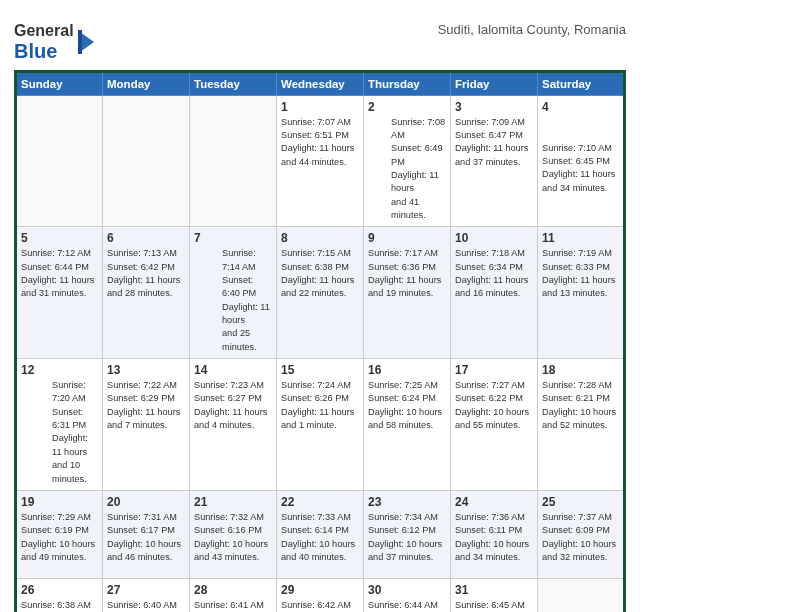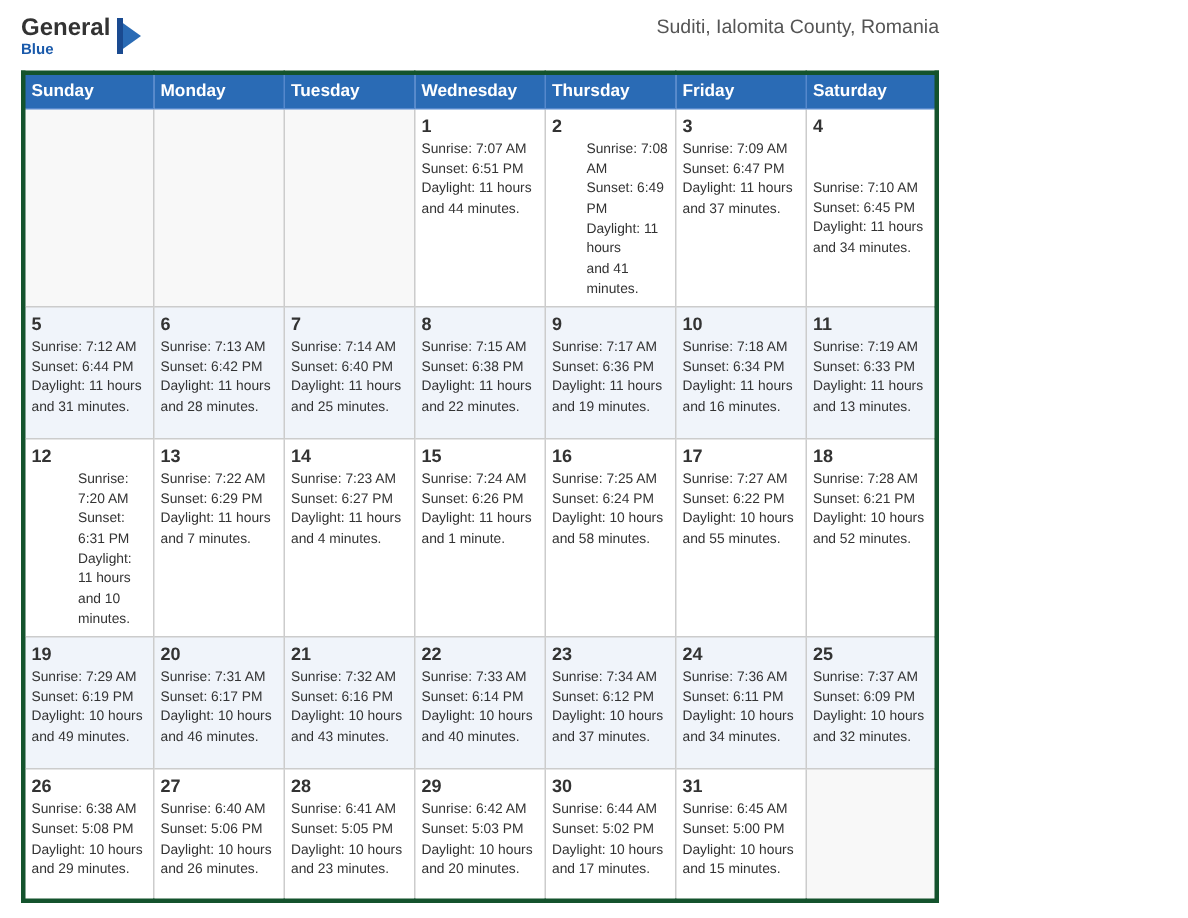--- a/index.html
+++ b/index.html
@@ -6,21 +6,21 @@
     body {
       font-family: Arial, sans-serif;
       background: #fff;
       width: 792px;
       height: 612px;
       overflow: hidden;
     }
     .container {
       width: 640px;
       height: 612px;
-      padding: 10px 14px 10px 14px;
+      padding: 22px 14px 10px 14px;
       display: flex;
       flex-direction: column;
     }
     .header {
       display: flex;
       justify-content: space-between;
       align-items: flex-start;
       margin-bottom: 8px;
     }
     .logo {
@@ -31,21 +31,21 @@
       display: flex;
       flex-direction: column;
       line-height: 1.1;
     }
     .logo-general {
       font-size: 16px;
       font-weight: bold;
       color: #333;
     }
     .logo-blue {
-      font-size: 10px;
+      font-size: 20px;
       font-weight: bold;
       color: #1a5aab;
     }
     .logo-icon {
       width: 20px;
       height: 28px;
       margin-left: 2px;
     }
     .title-area {
       text-align: right;
@@ -181,21 +181,21 @@
           </td>
           <td>
             <div class="day-number">6</div>
             <div class="day-info" style="white-space: pre-line;">Sunrise: 7:13 AM
 Sunset: 6:42 PM
 Daylight: 11 hours
 and 28 minutes.</div>
           </td>
           <td>
             <div class="day-number">7</div>
-            <div class="day-info" style="white-space: pre-line;">Sunrise: 7:14 AM
+            <div class="day-info" style="white-space: pre-line; margin-left: 28px;">Sunrise: 7:14 AM
 Sunset: 6:40 PM
 Daylight: 11 hours
 and 25 minutes.</div>
           </td>
           <td>
             <div class="day-number">8</div>
             <div class="day-info" style="white-space: pre-line;">Sunrise: 7:15 AM
 Sunset: 6:38 PM
 Daylight: 11 hours
 and 22 minutes.</div>

